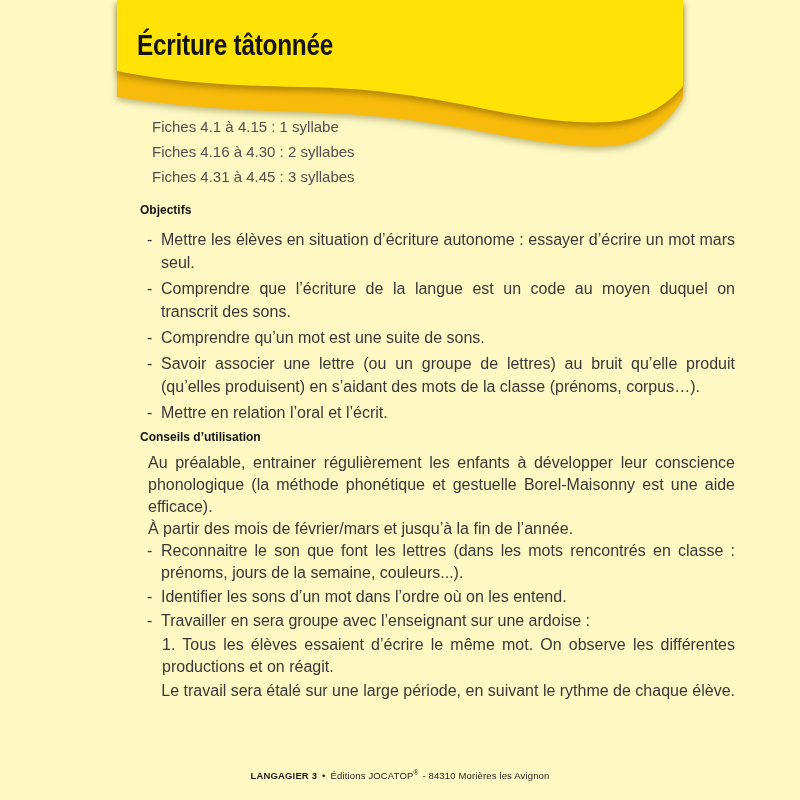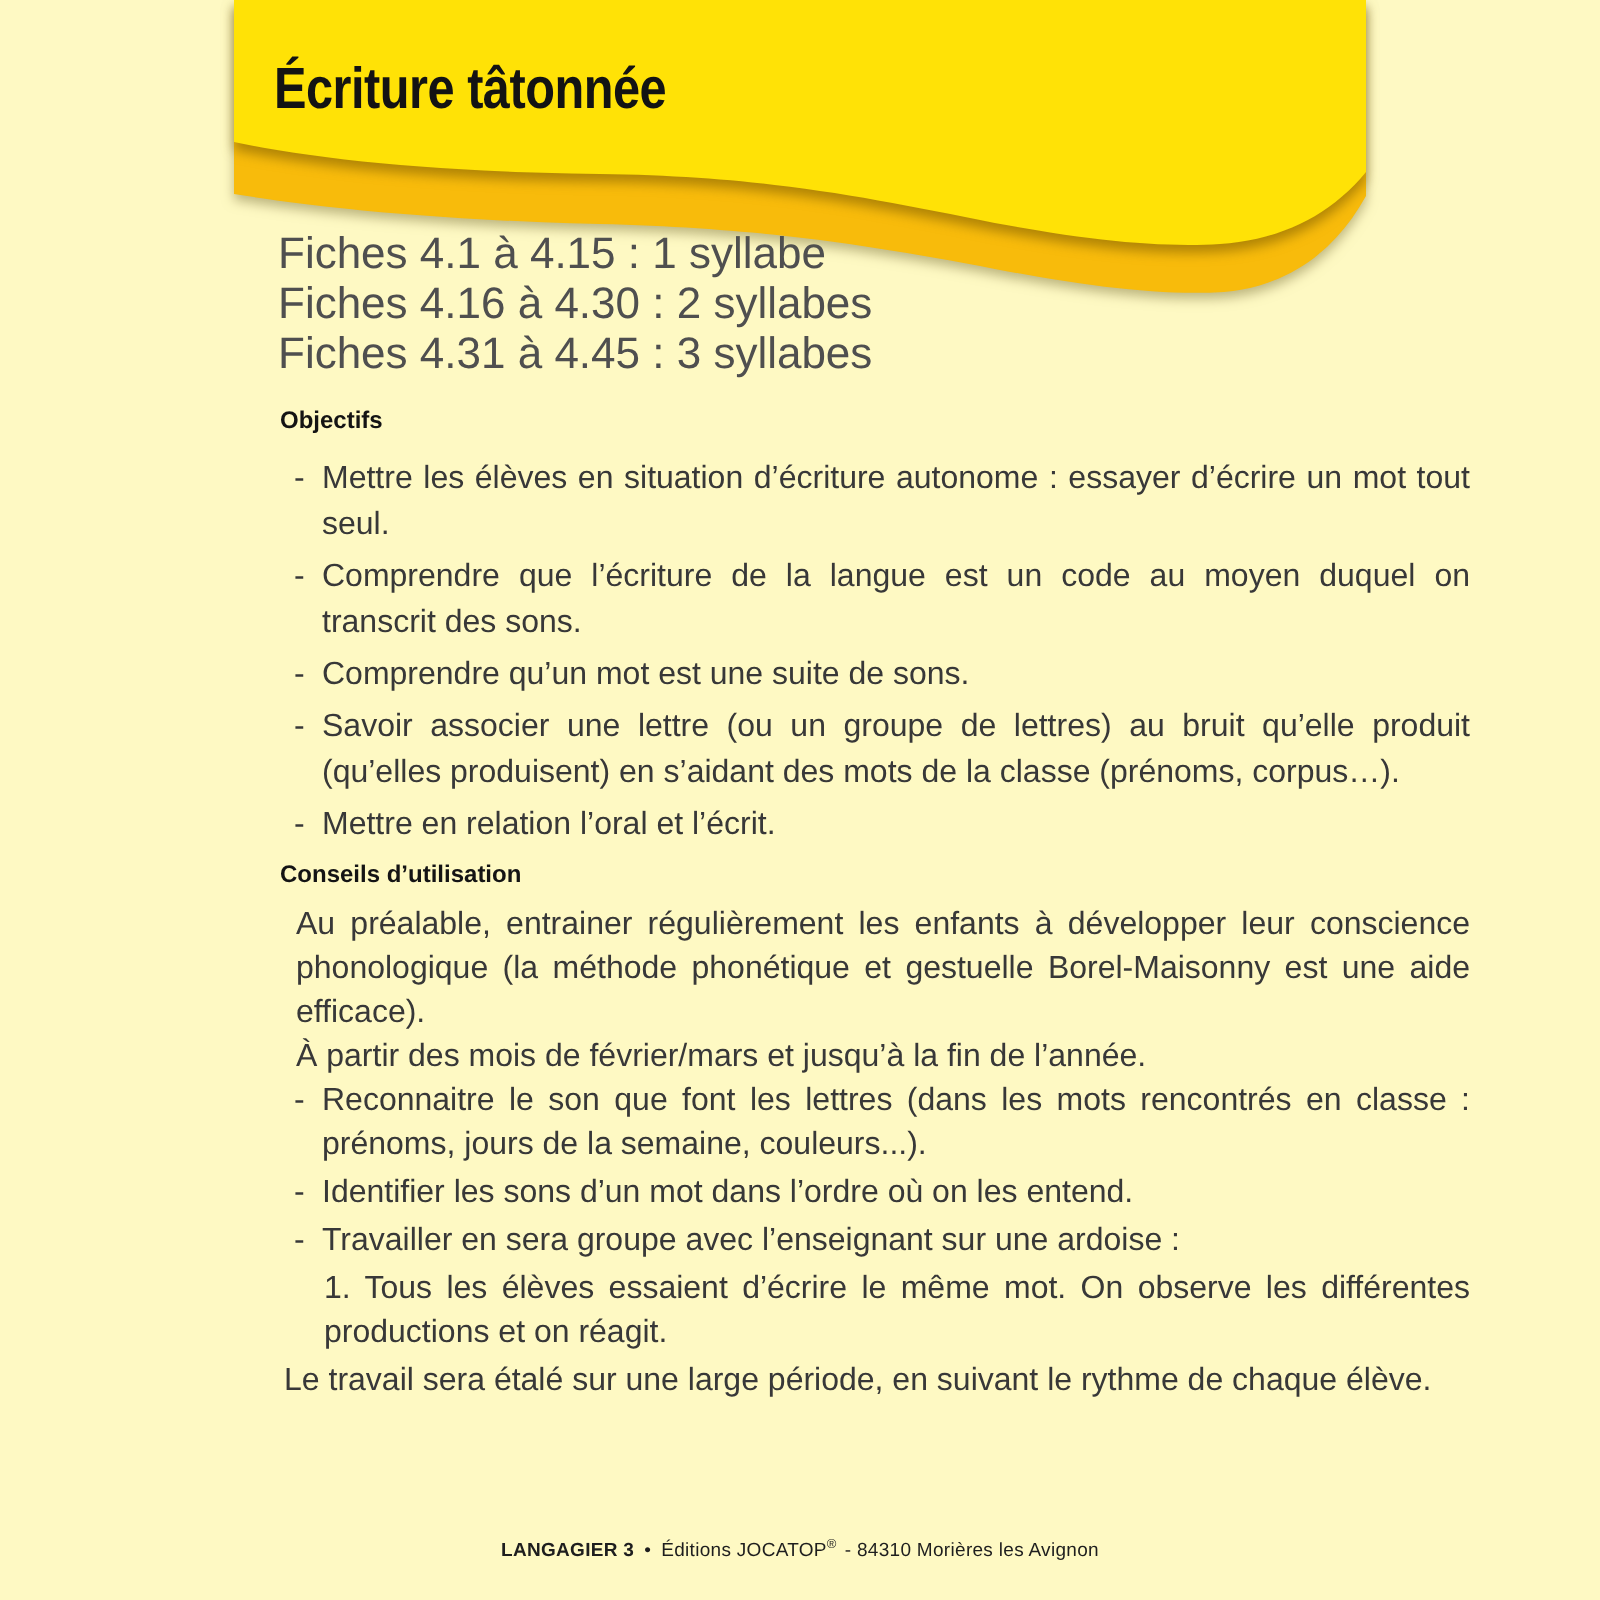--- a/index.html
+++ b/index.html
@@ -23,22 +23,22 @@
   .page-title {
     position:absolute; left:137px; top:31px;
     font-size:29px; font-weight:bold; line-height:1;
     color:#131313; letter-spacing:-0.3px;
     transform:scaleX(0.84); transform-origin:left top;
     white-space:nowrap;
   }
 
   
   .fiches {
-    position:absolute; left:139px; top:114px;
-    font-size:22px; line-height:25px; color:#4f4f4f;
+    position:absolute; left:152px; top:114px;
+    font-size:15px; line-height:25px; color:#4f4f4f;
   }
 
   
   .section {
     position:absolute; left:140px; right:65px;
     color:#383838; font-size:16px; line-height:23px;
   }
   #objectifs { top:199px; }
   #conseils  { top:426px; line-height:22px; }
 
@@ -48,21 +48,21 @@
   }
   #conseils .section-heading { margin-bottom:4px; }
 
   .bullet { display:flex; margin:0 0 3px 7px; }
   #conseils .bullet { margin-bottom:2px; }
   .bullet .marker { flex:none; width:14px; }
   .bullet .txt { flex:1; text-align:justify; }
 
   .intro-p { margin:0 0 0 8px; text-align:justify; }
   .step    { margin:0 0 0 22px; text-align:justify; }
-  .closing { margin:2px 0 0 2px; }
+  .closing { margin:2px 0 0 2px;text-align:right; }
 
   
   .footer {
     position:absolute; left:0; right:0; top:769px;
     text-align:center;
     font-size:9.5px; color:#1e1e1e; letter-spacing:0.15px;
   }
   .footer .brand { font-weight:bold; }
   .footer .sep { margin:0 5px; }
   .footer .reg { font-size:6.5px; vertical-align:super; }
@@ -92,21 +92,21 @@
     <div>Fiches 4.1 à 4.15 : 1 syllabe</div>
     <div>Fiches 4.16 à 4.30 : 2 syllabes</div>
     <div>Fiches 4.31 à 4.45 : 3 syllabes</div>
   </div>
 
   <div class="section" id="objectifs">
     <h3 class="section-heading">Objectifs</h3>
 
     <div class="bullet">
       <span class="marker">-</span>
-      <span class="txt">Mettre les élèves en situation d’écriture autonome : essayer d’écrire un mot tout seul.</span>
+      <span class="txt">Mettre les élèves en situation d’écriture autonome : essayer d’écrire un mot mars seul.</span>
     </div>
     <div class="bullet">
       <span class="marker">-</span>
       <span class="txt">Comprendre que l’écriture de la langue est un code au moyen duquel on transcrit des sons.</span>
     </div>
     <div class="bullet">
       <span class="marker">-</span>
       <span class="txt">Comprendre qu’un mot est une suite de sons.</span>
     </div>
     <div class="bullet">

